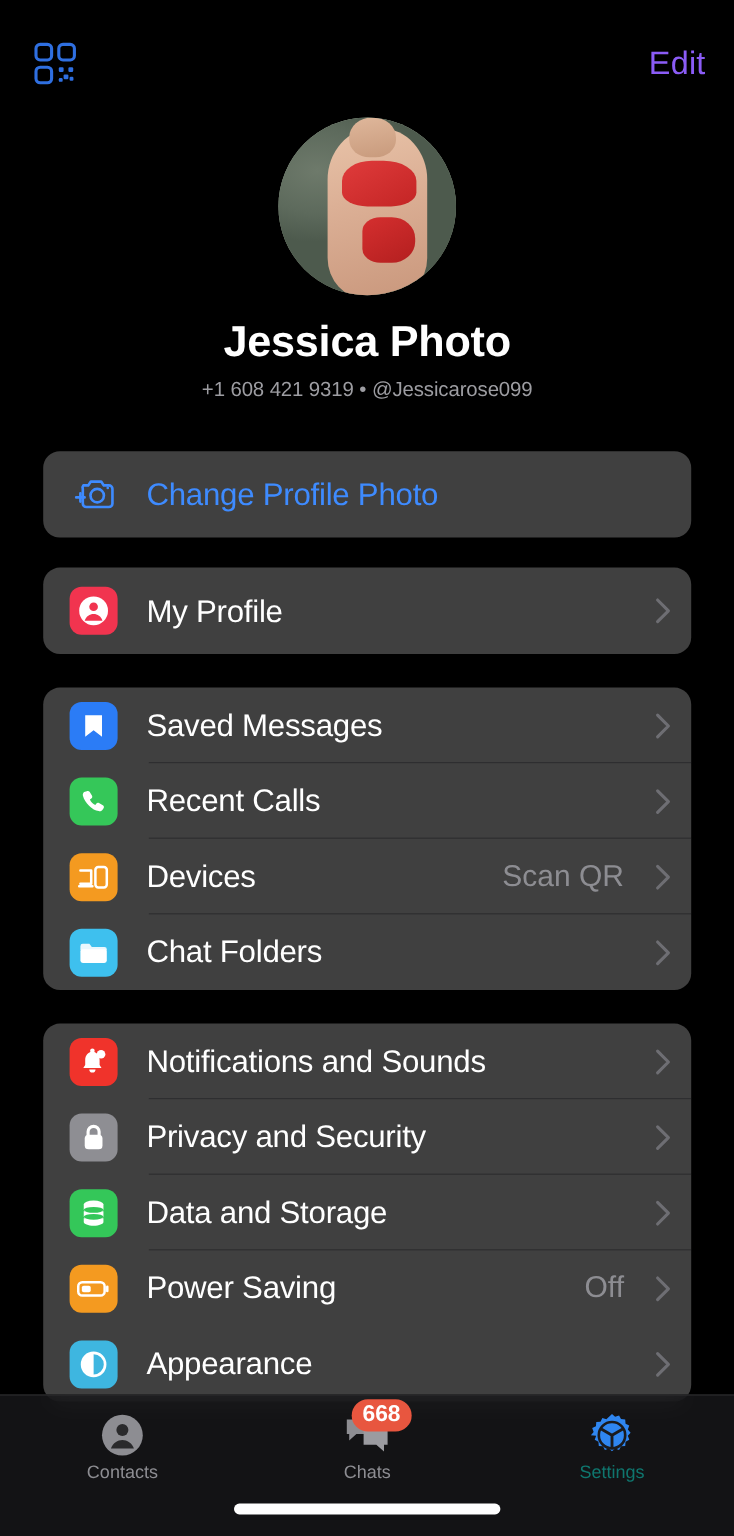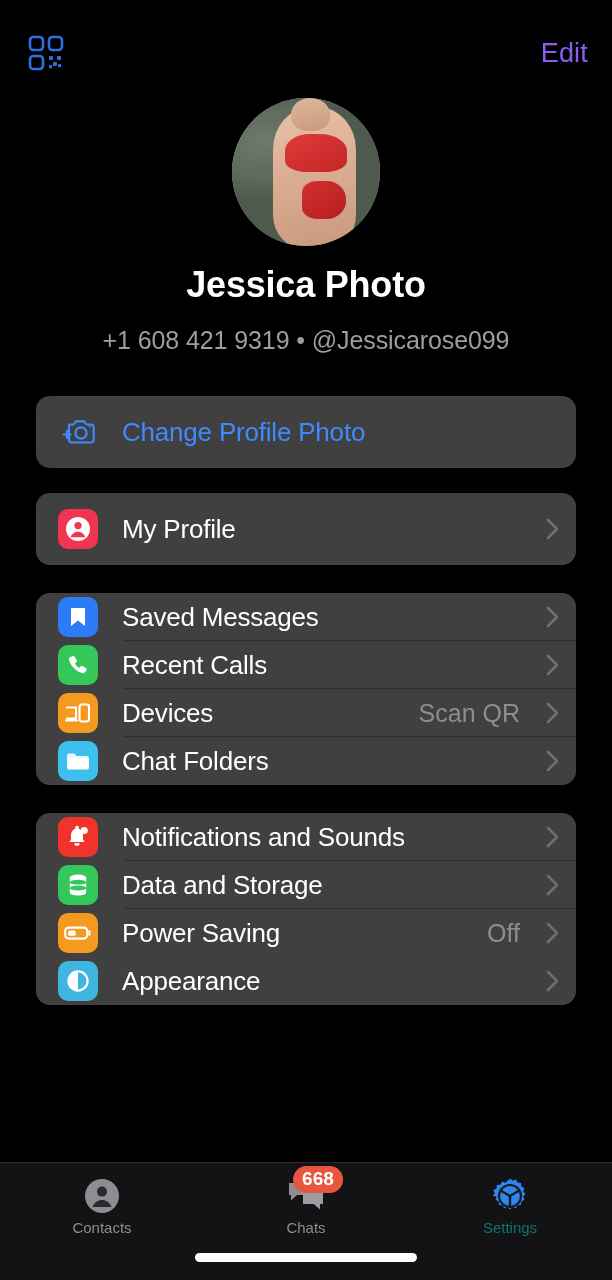--- a/index.html
+++ b/index.html
@@ -94,44 +94,44 @@
     background: linear-gradient(170deg, #dfb79b 0%, #c89a7c 100%);
   }
   .p-name {
     margin-top: 18px;
     color: #ffffff;
     font-size: 36px;
     font-weight: bold;
     letter-spacing: -.2px;
   }
   .p-sub {
-    margin-top: 20px;
+    margin-top: 9px;
     color: #9d9da2;
-    font-size: 25px;
+    font-size: 17px;
     letter-spacing: -.1px;
   }
 
   
   .card {
     position: relative;
     margin: 0 36px;
     background: #404040;
     border-radius: 14px;
     overflow: hidden;
   }
   .grp-gap-1 { height: 41px; }
   .grp-gap-2 { height: 25px; }
   .grp-gap-3 { height: 28px; }
   .grp-gap-4 { height: 28px; }
 
   .row {
     position: relative;
     display: flex;
     align-items: center;
-    height: 48px;
+    height: 63px;
     padding-left: 22px;
     cursor: pointer;
   }
   .row.tall { height: 72px; }
   .row .sep {
     position: absolute;
     left: 88px; right: 0; bottom: 0;
     height: 1px;
     background: #2e2e30;
   }
@@ -385,20 +385,35 @@
         </div>
         <div class="label">Notifications and Sounds</div>
         <div class="chev">
           <svg width="15" height="24" viewBox="0 0 15 24" fill="none">
               <path d="M3 3l9 9-9 9" stroke="#6e6e73" stroke-width="2.6" stroke-linecap="round" stroke-linejoin="round"></path>
             </svg>
         </div>
         <div class="sep"></div>
       </div>
 
+      <div class="row">
+        <div class="ico" style="background:#8e8e93">
+          <svg width="24" height="26" viewBox="0 0 24 26" fill="none">
+            <path d="M7.4 11V8.2a4.6 4.6 0 1 1 9.2 0V11" stroke="#ffffff" stroke-width="2.6" stroke-linecap="round"></path>
+            <rect x="4.6" y="10.6" width="14.8" height="12.2" rx="3.2" fill="#ffffff"></rect>
+          </svg>
+        </div>
+        <div class="label">Privacy and Security</div>
+        <div class="chev">
+          <svg width="15" height="24" viewBox="0 0 15 24" fill="none">
+              <path d="M3 3l9 9-9 9" stroke="#6e6e73" stroke-width="2.6" stroke-linecap="round" stroke-linejoin="round"></path>
+            </svg>
+        </div>
+        <div class="sep"></div>
+      </div>
 
       <div class="row">
         <div class="ico" style="background:#34c759">
           <svg width="26" height="26" viewBox="0 0 26 26" fill="none">
             <ellipse cx="13" cy="5.6" rx="8.2" ry="3.1" fill="#ffffff"></ellipse>
             <path d="M4.8 5.6v4.4c0 1.7 3.7 3.1 8.2 3.1s8.2-1.4 8.2-3.1V5.6" fill="#ffffff"></path>
             <path d="M4.8 11.4v4.4c0 1.7 3.7 3.1 8.2 3.1s8.2-1.4 8.2-3.1v-4.4" fill="#ffffff"></path>
             <path d="M4.8 17.2v3.2c0 1.7 3.7 3.1 8.2 3.1s8.2-1.4 8.2-3.1v-3.2" fill="#ffffff"></path>
             <ellipse cx="13" cy="10.2" rx="8.2" ry="2.4" fill="#34c759"></ellipse>
             <ellipse cx="13" cy="16" rx="8.2" ry="2.4" fill="#34c759"></ellipse>

